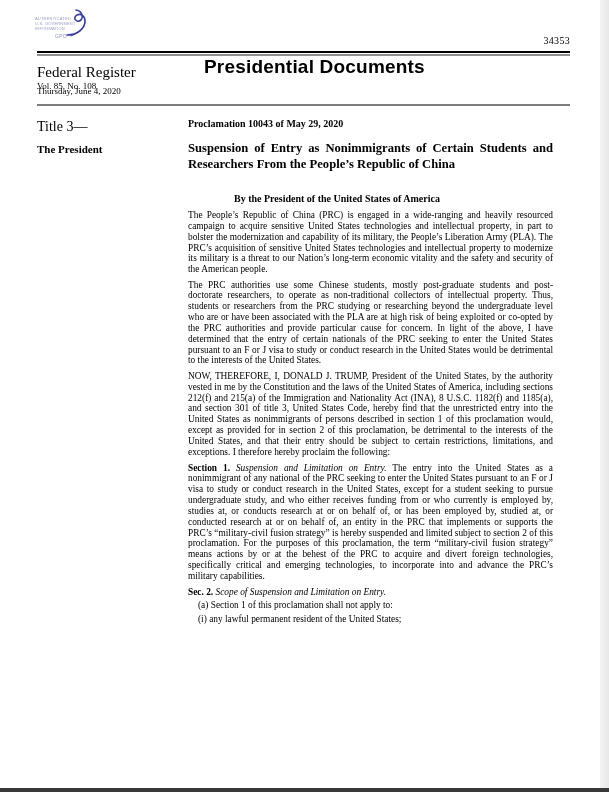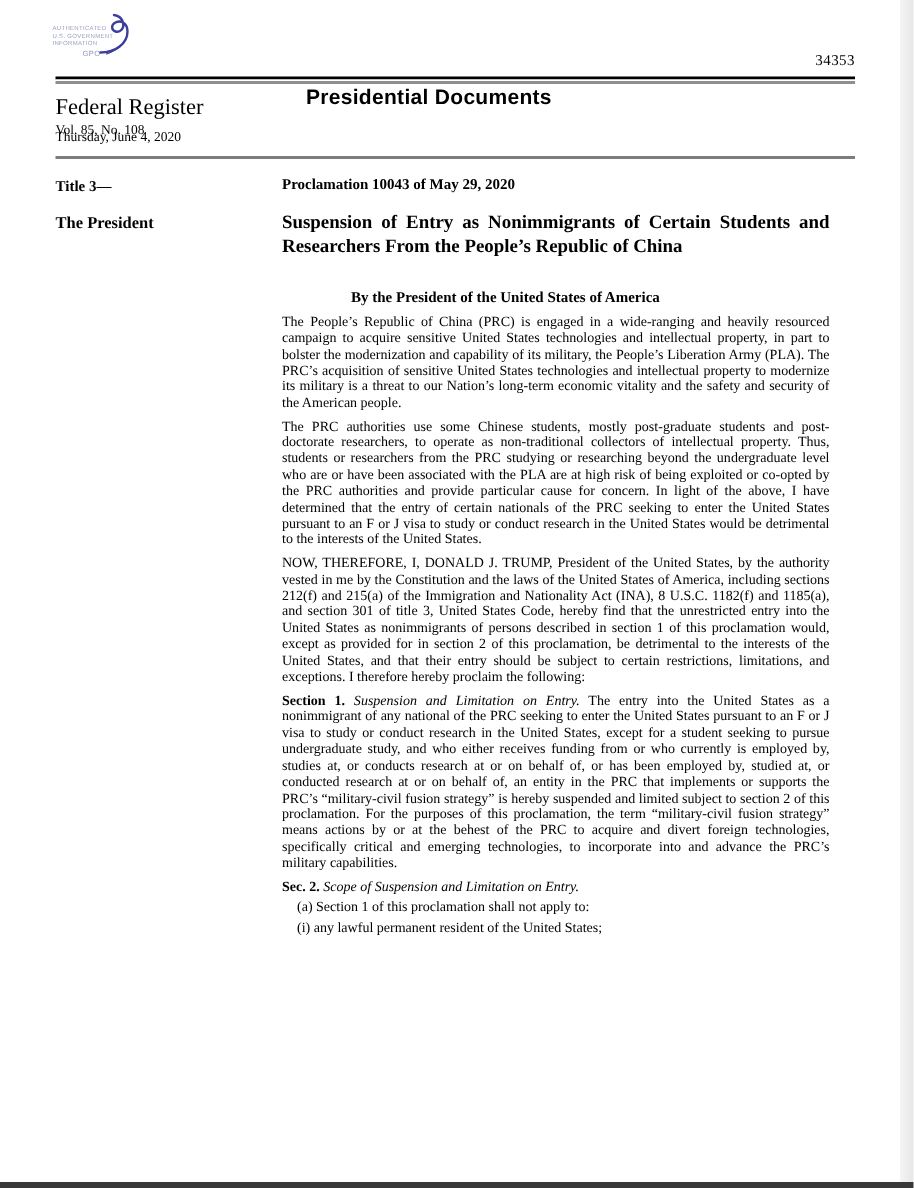--- a/index.html
+++ b/index.html
@@ -44,25 +44,25 @@
     background: #7d7d7d;
   }
 
   
   .fr-name { position: absolute; left: 37px; top: 64px; font-weight: normal; font-size: 15px; }
   .fr-vol  { position: absolute; left: 37px; top: 81px; font-size: 9px; }
   .fr-date { position: absolute; left: 37px; top: 86px; font-size: 9px; }
   .pd-heading {
     position: absolute; left: 204px; top: 56px;
     font-family: "Liberation Sans", sans-serif;
-    font-weight: bold; font-size: 14px; letter-spacing: .2px;
+    font-weight: bold; font-size: 19px; letter-spacing: .2px;
   }
 
   
-  .title3    { position: absolute; left: 37px; top: 119px; font-weight: bold; font-size: 10px; }
+  .title3    { position: absolute; left: 37px; top: 119px; font-weight: normal; font-size: 14px; }
   .president { position: absolute; left: 37px; top: 143px; font-weight: bold; font-size: 11px; font-family: Liberation Serif, serif; }
 
   
   .doc-col {
     position: absolute; left: 188px; top: 118px; width: 365px;
   }
   .proc-line { font-weight: bold; font-size: 10px; }
   .doc-title {
     margin-top: 12px;
     font-weight: bold; font-size: 12.6px; line-height: 15.5px;

